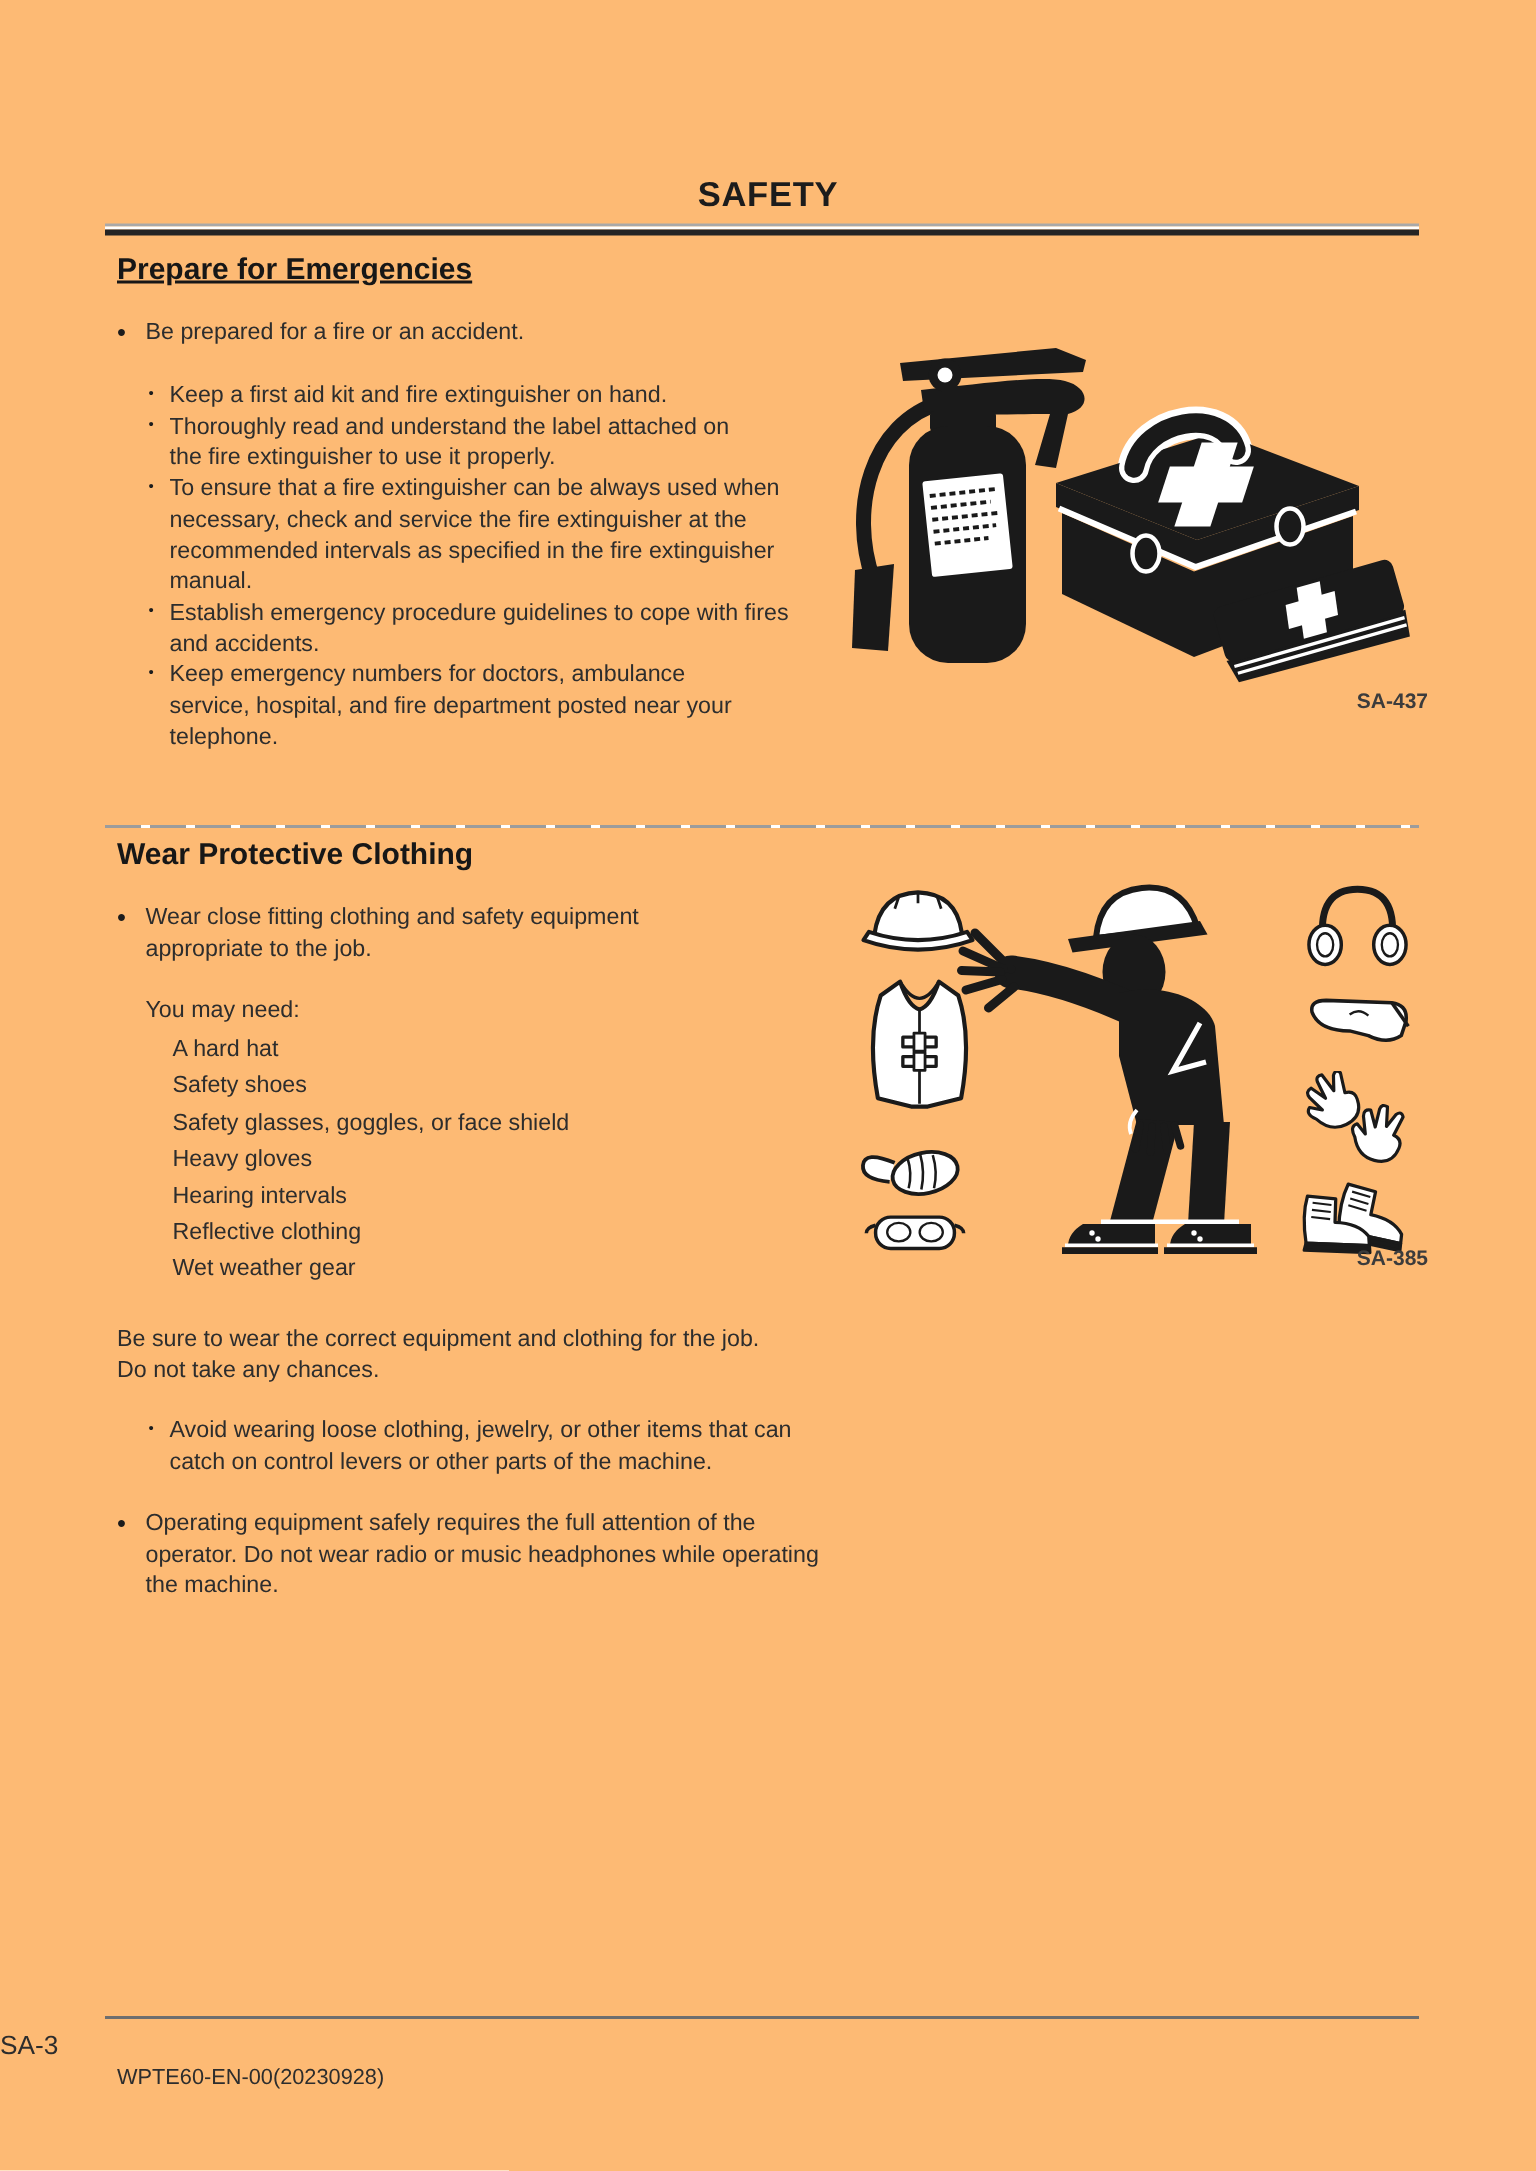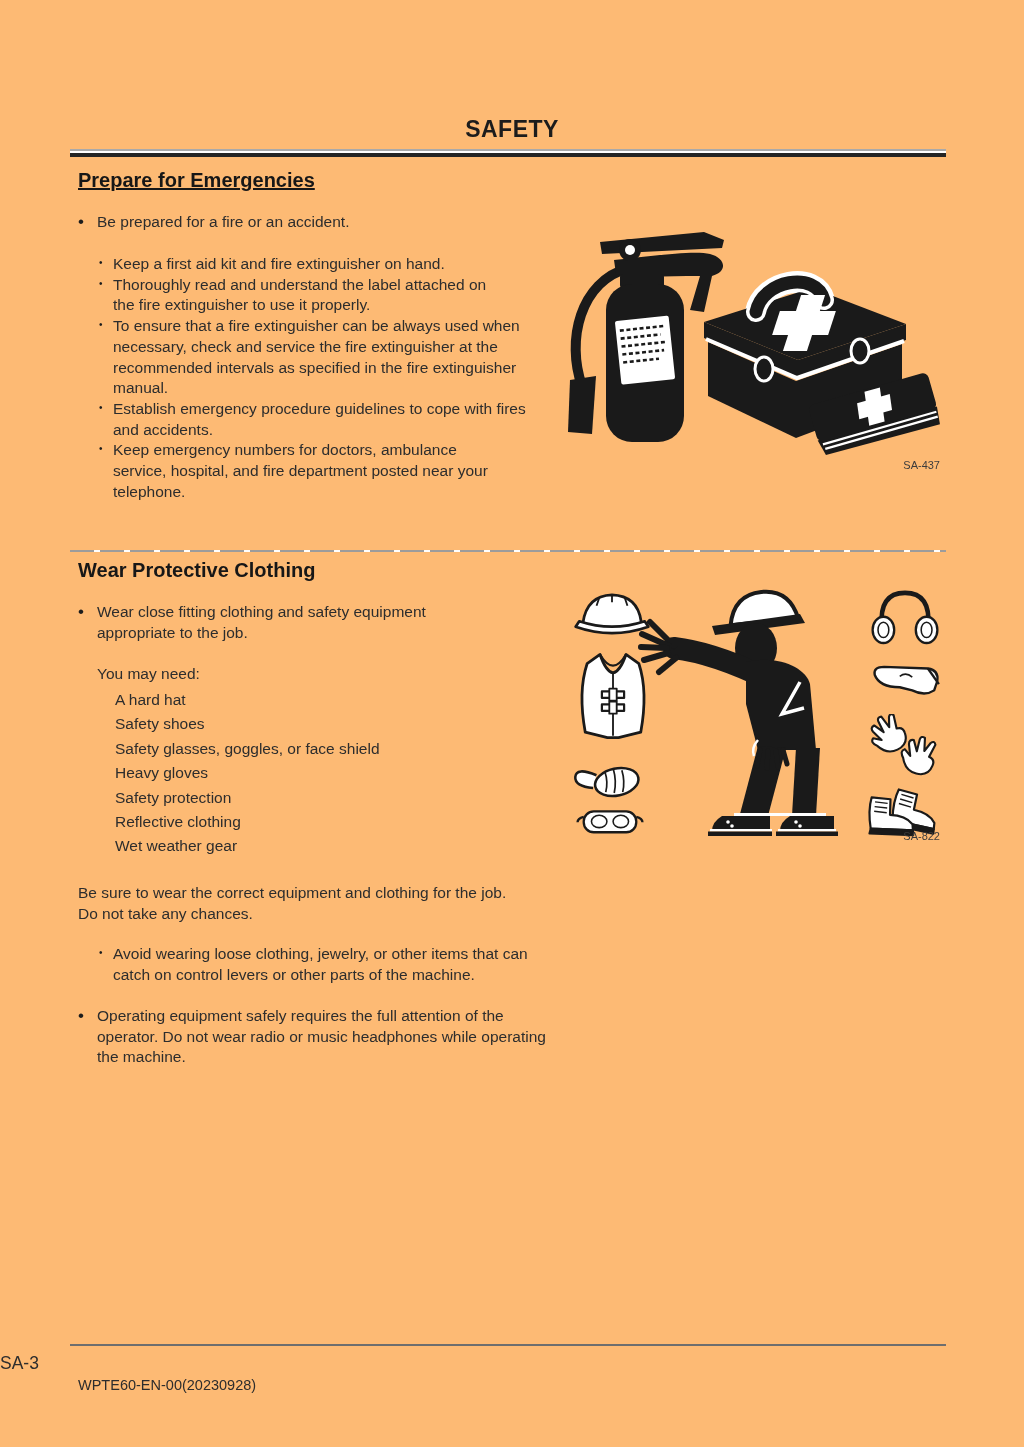--- a/index.html
+++ b/index.html
@@ -39,21 +39,21 @@
   #need-label{position:absolute;left:97px;top:664px;}
   #need-list{position:absolute;left:115px;top:688px;line-height:24.4px;}
   #cloth-note{position:absolute;left:78px;top:883px;width:438px;}
   #cloth-caution{position:absolute;left:97px;top:944px;width:434px;}
   #cloth-attention{position:absolute;left:78px;top:1006px;width:452px;}
   
   .fig{position:absolute;}
   #fig1{left:554px;top:220px;width:400px;height:238px;}
   #fig2{left:562px;top:584px;width:392px;height:256px;}
   .fig-caption{
-    position:absolute;right:84px;font-size:11px;color:#3c3c3c;
+    position:absolute;right:72px;font-size:14px;color:#3c3c3c;font-weight:bold;
   }
   #cap1{top:459px;}
   #cap2{top:830px;}
   
   .divider{
     position:absolute;top:550px;left:70px;width:876px;height:2px;
     background:repeating-linear-gradient(to right,#9c9c9c 0 24px,#ffffff 24px 30px);
   }
   
   .footer-rule{position:absolute;top:1344px;left:70px;width:876px;height:2px;background:#6e6e6e;}
@@ -145,21 +145,21 @@
 
   <h2 class="sec-heading" id="h-cloth">Wear Protective Clothing</h2>
 
   <div class="body-txt bullet" id="cloth-intro">Wear close fitting clothing and safety equipment appropriate to the job.</div>
   <div class="body-txt" id="need-label">You may need:</div>
   <div class="body-txt" id="need-list">
     <div>A hard hat</div>
     <div>Safety shoes</div>
     <div>Safety glasses, goggles, or face shield</div>
     <div>Heavy gloves</div>
-    <div>Safety protection</div>
+    <div>Hearing intervals</div>
     <div>Reflective clothing</div>
     <div>Wet weather gear</div>
   </div>
   <div class="body-txt" id="cloth-note">Be sure to wear the correct equipment and clothing for the job. Do not take any chances.</div>
   <div class="body-txt subitem" id="cloth-caution">Avoid wearing loose clothing, jewelry, or other items that can catch on control levers or other parts of the machine.</div>
   <div class="body-txt bullet" id="cloth-attention">Operating equipment safely requires the full attention of the operator. Do not wear radio or music headphones while operating the machine.</div>
 
   <div class="fig" id="fig2">
     <svg width="392" height="256" viewBox="0 0 392 256" xmlns="http://www.w3.org/2000/svg">
 
@@ -271,19 +271,19 @@
           </g>
           <g transform="translate(-2,12) rotate(-4)">
             <path d="M10,6 L34,10 L32,30 Q52,32 60,44 L60,52 L6,46 Q4,22 10,6 Z"></path>
             <path d="M6,46 L60,52 L60,58 L4,52 Z" fill="#1a1a1a"></path>
             <path d="M14,12 l16,3 M13,18 l16,3 M12,24 l16,3" fill="none" stroke-width="1.8"></path>
           </g>
         </g>
       </svg>
     </svg>
   </div>
-  <div class="fig-caption" id="cap2">SA-822</div>
+  <div class="fig-caption" id="cap2">SA-385</div>
 
   <div class="footer-rule"></div>
   <div class="footer-code">WPTE60-EN-00(20230928)</div>
   <div class="footer-page">SA-3</div>
 
 </div>
 
 </body></html>

